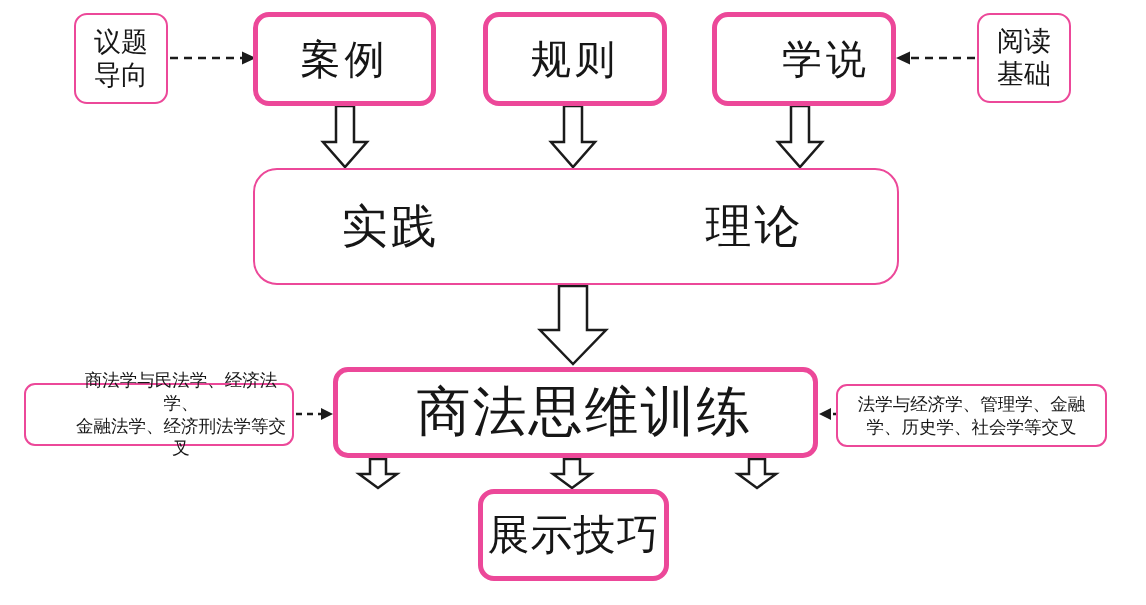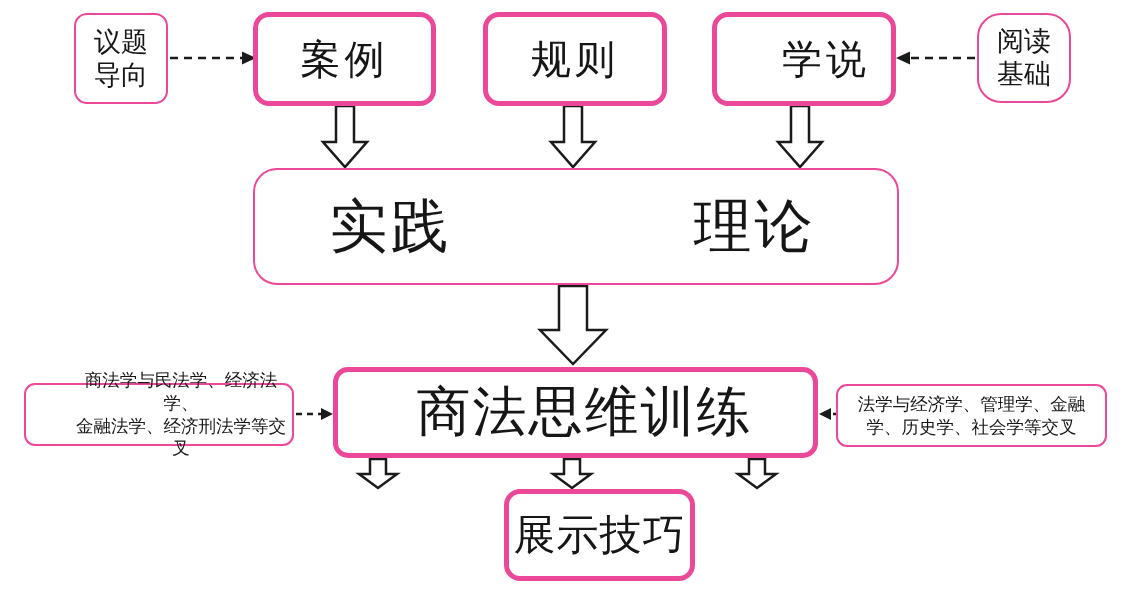--- a/index.html
+++ b/index.html
@@ -14,37 +14,37 @@
   }
   .box span{display:block;white-space:pre-line;}
   
   .node-big{border-radius:16px;font-size:40px;letter-spacing:4px;}
   .n-case{left:253px;top:12px;width:183px;height:94px;}
   .n-rules{left:483px;top:12px;width:184px;height:94px;}
   .n-doctrine{left:712px;top:12px;width:184px;height:94px;padding-left:44px;}
   
   .node-small{border-radius:13px;border-width:2.5px;font-size:27px;line-height:1.22;}
   .n-topic{left:74px;top:13px;width:94px;height:91px;}
-  .n-reading{left:977px;top:13px;width:94px;height:90px;border-radius:24px;}
+  .n-reading{left:977px;top:13px;width:94px;height:90px;}
   
   .n-container{left:253px;top:168px;width:646px;height:117px;border-radius:24px;border-width:2.8px;}
   
-  .node-dashdot{border:none;background:transparent;font-size:58px;letter-spacing:3px;}
+  .node-dashdot{border:none;background:transparent;font-size:46px;letter-spacing:3px;}
   .n-practice{left:296px;top:181px;width:189px;height:91px;}
   .n-theory{left:660px;top:181px;width:189px;height:91px;}
   
   .n-main{left:333px;top:367px;width:485px;height:91px;border-radius:15px;font-size:54px;letter-spacing:2px;padding-left:18px;}
   
   .node-note{border-radius:11px;border-width:2.3px;font-size:17.5px;line-height:1.3;font-weight:500;}
   .n-noteL{left:24px;top:383px;width:270px;height:63px;padding-left:44px;}
   .n-noteR{left:836px;top:384px;width:271px;height:63px;}
   
   .node-bottom{border-radius:16px;font-size:42px;letter-spacing:1px;}
   .n-analysis{left:253px;top:489px;width:192px;height:92px;}
-  .n-present{left:504px;top:489px;width:191px;height:92px;}
+  .n-present{left:478px;top:489px;width:191px;height:92px;}
   .n-writing{left:702px;top:489px;width:192px;height:92px;}
 
   .hollow{fill:#ffffff;stroke:#1b1b1b;stroke-width:2.5;stroke-linejoin:miter;}
   .dashline{stroke:#1b1b1b;stroke-width:2.6;stroke-dasharray:8 6;fill:none;}
   .dashhead{fill:#1b1b1b;stroke:none;}
   .dashdotrect{fill:none;stroke:#1b1b1b;stroke-width:2.6;stroke-dasharray:15 5 3 5;}
 </style>
 </head>
 <body>
 

